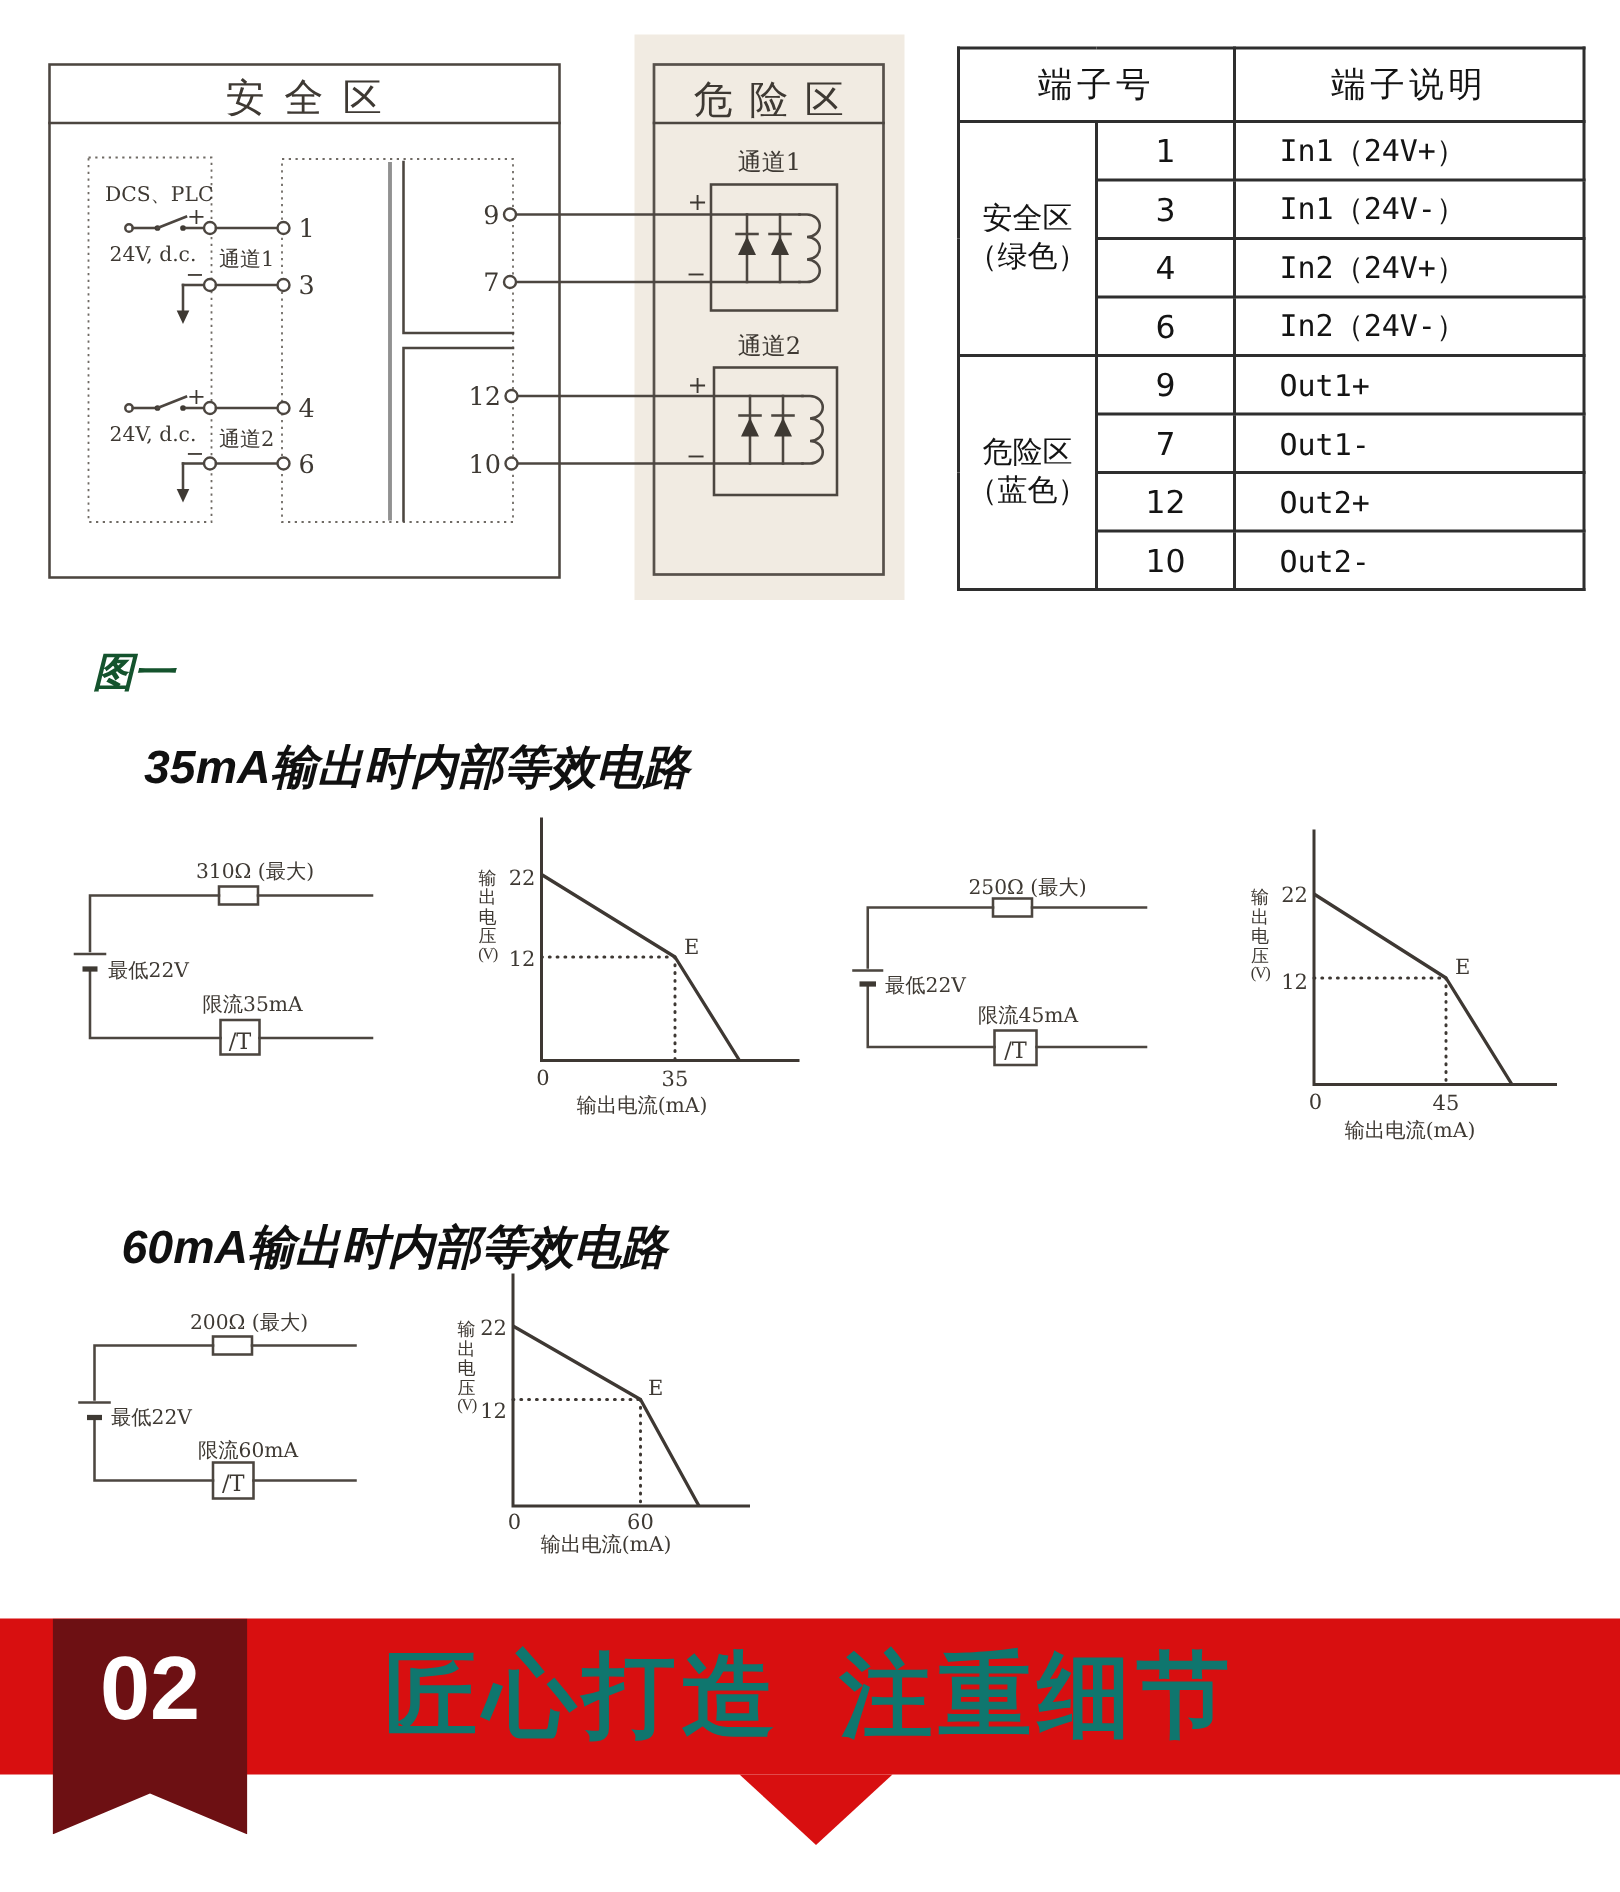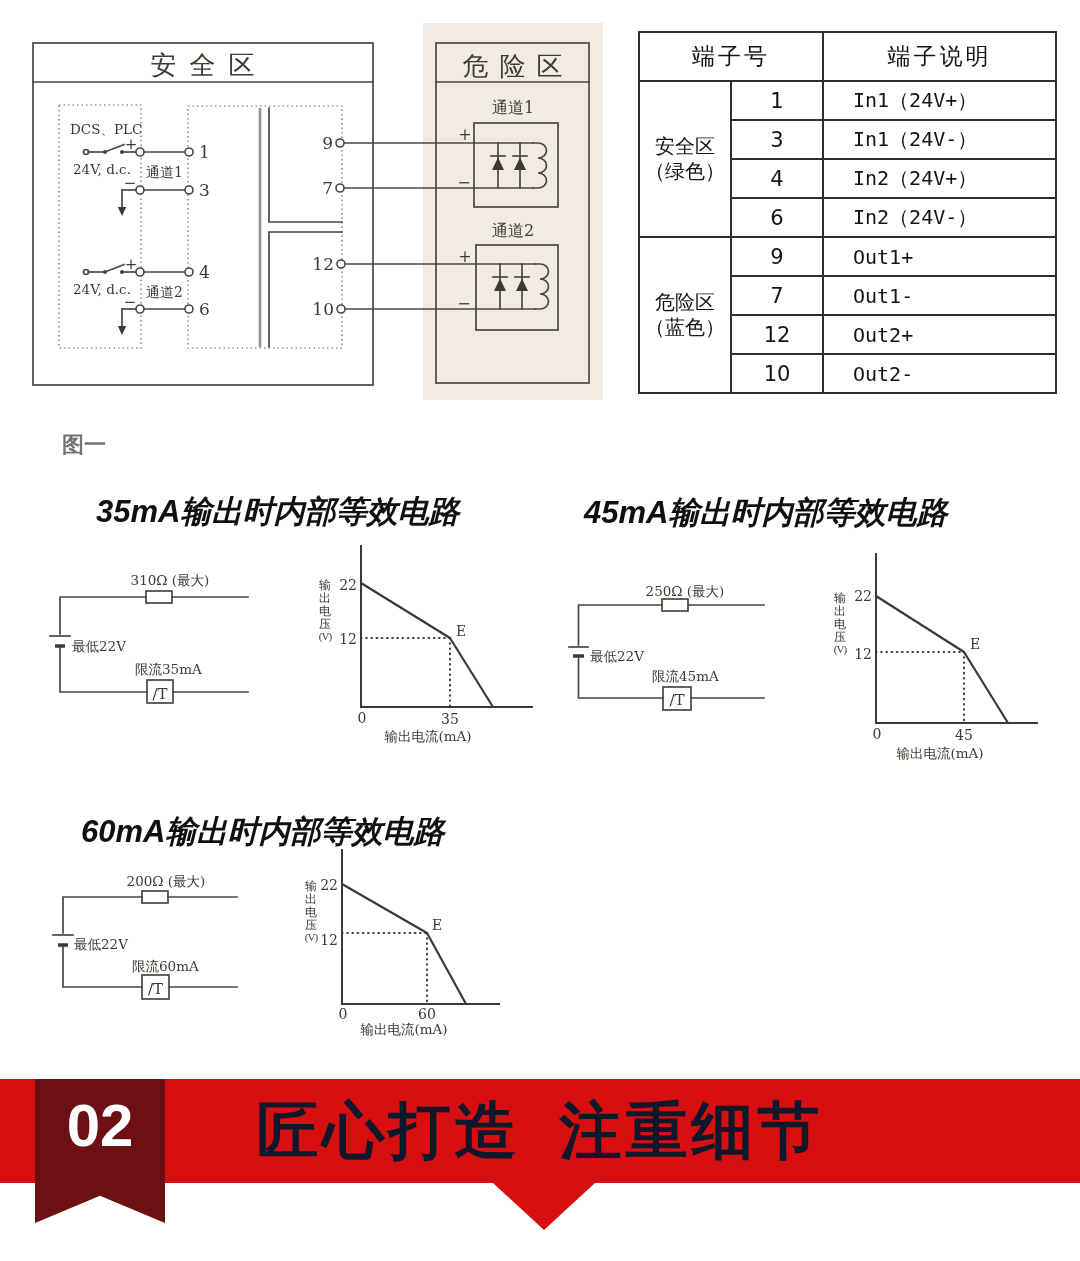--- a/index.html
+++ b/index.html
@@ -28,34 +28,34 @@
           table-layout:fixed;color:#141414;}
   .ttable th,.ttable td{border:2px solid #2e2e2e;text-align:center;padding:0;}
   .ttable th{height:47px;font-size:23px;font-weight:normal;letter-spacing:3px;margin-left:21px;}
   .ttable td{height:37px;}
   .ttable .zone{font-size:20px;line-height:1.25;}
   .ttable .num{font-size:21px;font-family:"DejaVu Sans",sans-serif;}
   .ttable .desc{font-size:20px;font-family:"DejaVu Sans Mono",monospace;
                 text-align:left;padding-left:29px;}
 
   
-  .fig-label{position:absolute;left:62px;top:430px;font-weight:bold;font-size:22px;color:#737373;}
+  .fig-label{position:absolute;left:62px;top:430px;font-weight:bold;font-size:27px;color:#14532d;font-style:italic;}
   .sec-title{position:absolute;font-weight:bold;font-size:31px;color:#101010;white-space:nowrap;font-style:italic;}
   #t35{left:96px;top:491px;} #t45{left:584px;top:492px;} #t60{left:81px;top:811px;}
 
   
   .vlabel{position:absolute;width:18px;text-align:center;font-family:Liberation Serif, serif;
           font-size:12px;line-height:1.08;color:#3e3933;word-break:break-all;}
   .vlabel .vunit{display:block;font-size:11px;letter-spacing:-1px;}
   #v35{left:316px;top:579px;} #v45{left:831px;top:592px;} #v60{left:302px;top:880px;}
 
   
   .band{position:absolute;left:0;top:1079px;width:1080px;height:104px;background:#d80f10;}
   .band-title{position:absolute;left:0;top:1079px;width:1080px;height:104px;line-height:104px;
-              text-align:center;color:#0f172a;font-weight:bold;font-size:62px;
+              text-align:center;color:#0f766e;font-weight:bold;font-size:62px;
               letter-spacing:4px;word-spacing:18px;white-space:nowrap;}
   .ribbon{position:absolute;left:35px;top:1079px;width:130px;height:144px;background:#6d1013;
           -webkit-clip-path:polygon(0 0,100% 0,100% 100%,50% 81%,0 100%);
           clip-path:polygon(0 0,100% 0,100% 100%,50% 81%,0 100%);}
   .ribbon-number{position:absolute;left:35px;top:1096px;width:130px;text-align:center;
                  color:#ffffff;font-weight:bold;font-size:60px;line-height:1;}
   .band-pointer{position:absolute;left:493px;top:1183px;width:0;height:0;
                 border-left:51px solid transparent;border-right:51px solid transparent;
                 border-top:47px solid #d80f10;}
 </style>
@@ -304,21 +304,20 @@
   </tr>
   <tr>
     <td class="num">10</td>
     <td class="desc">Out2-</td>
   </tr>
 </tbody>
     </table>
 
 <div class="fig-label">图一</div>
 <div class="sec-title" id="t35">35mA输出时内部等效电路</div>
-<div class="sec-title" id="t45">45mA输出时内部等效电路</div>
 <div class="sec-title" id="t60">60mA输出时内部等效电路</div>
 
 <div class="vlabel" id="v35">
   <span>输出电压</span>
   <span class="vunit">(V)</span>
 </div>
 <div class="vlabel" id="v45">
   <span>输出电压</span>
   <span class="vunit">(V)</span>
 </div>

